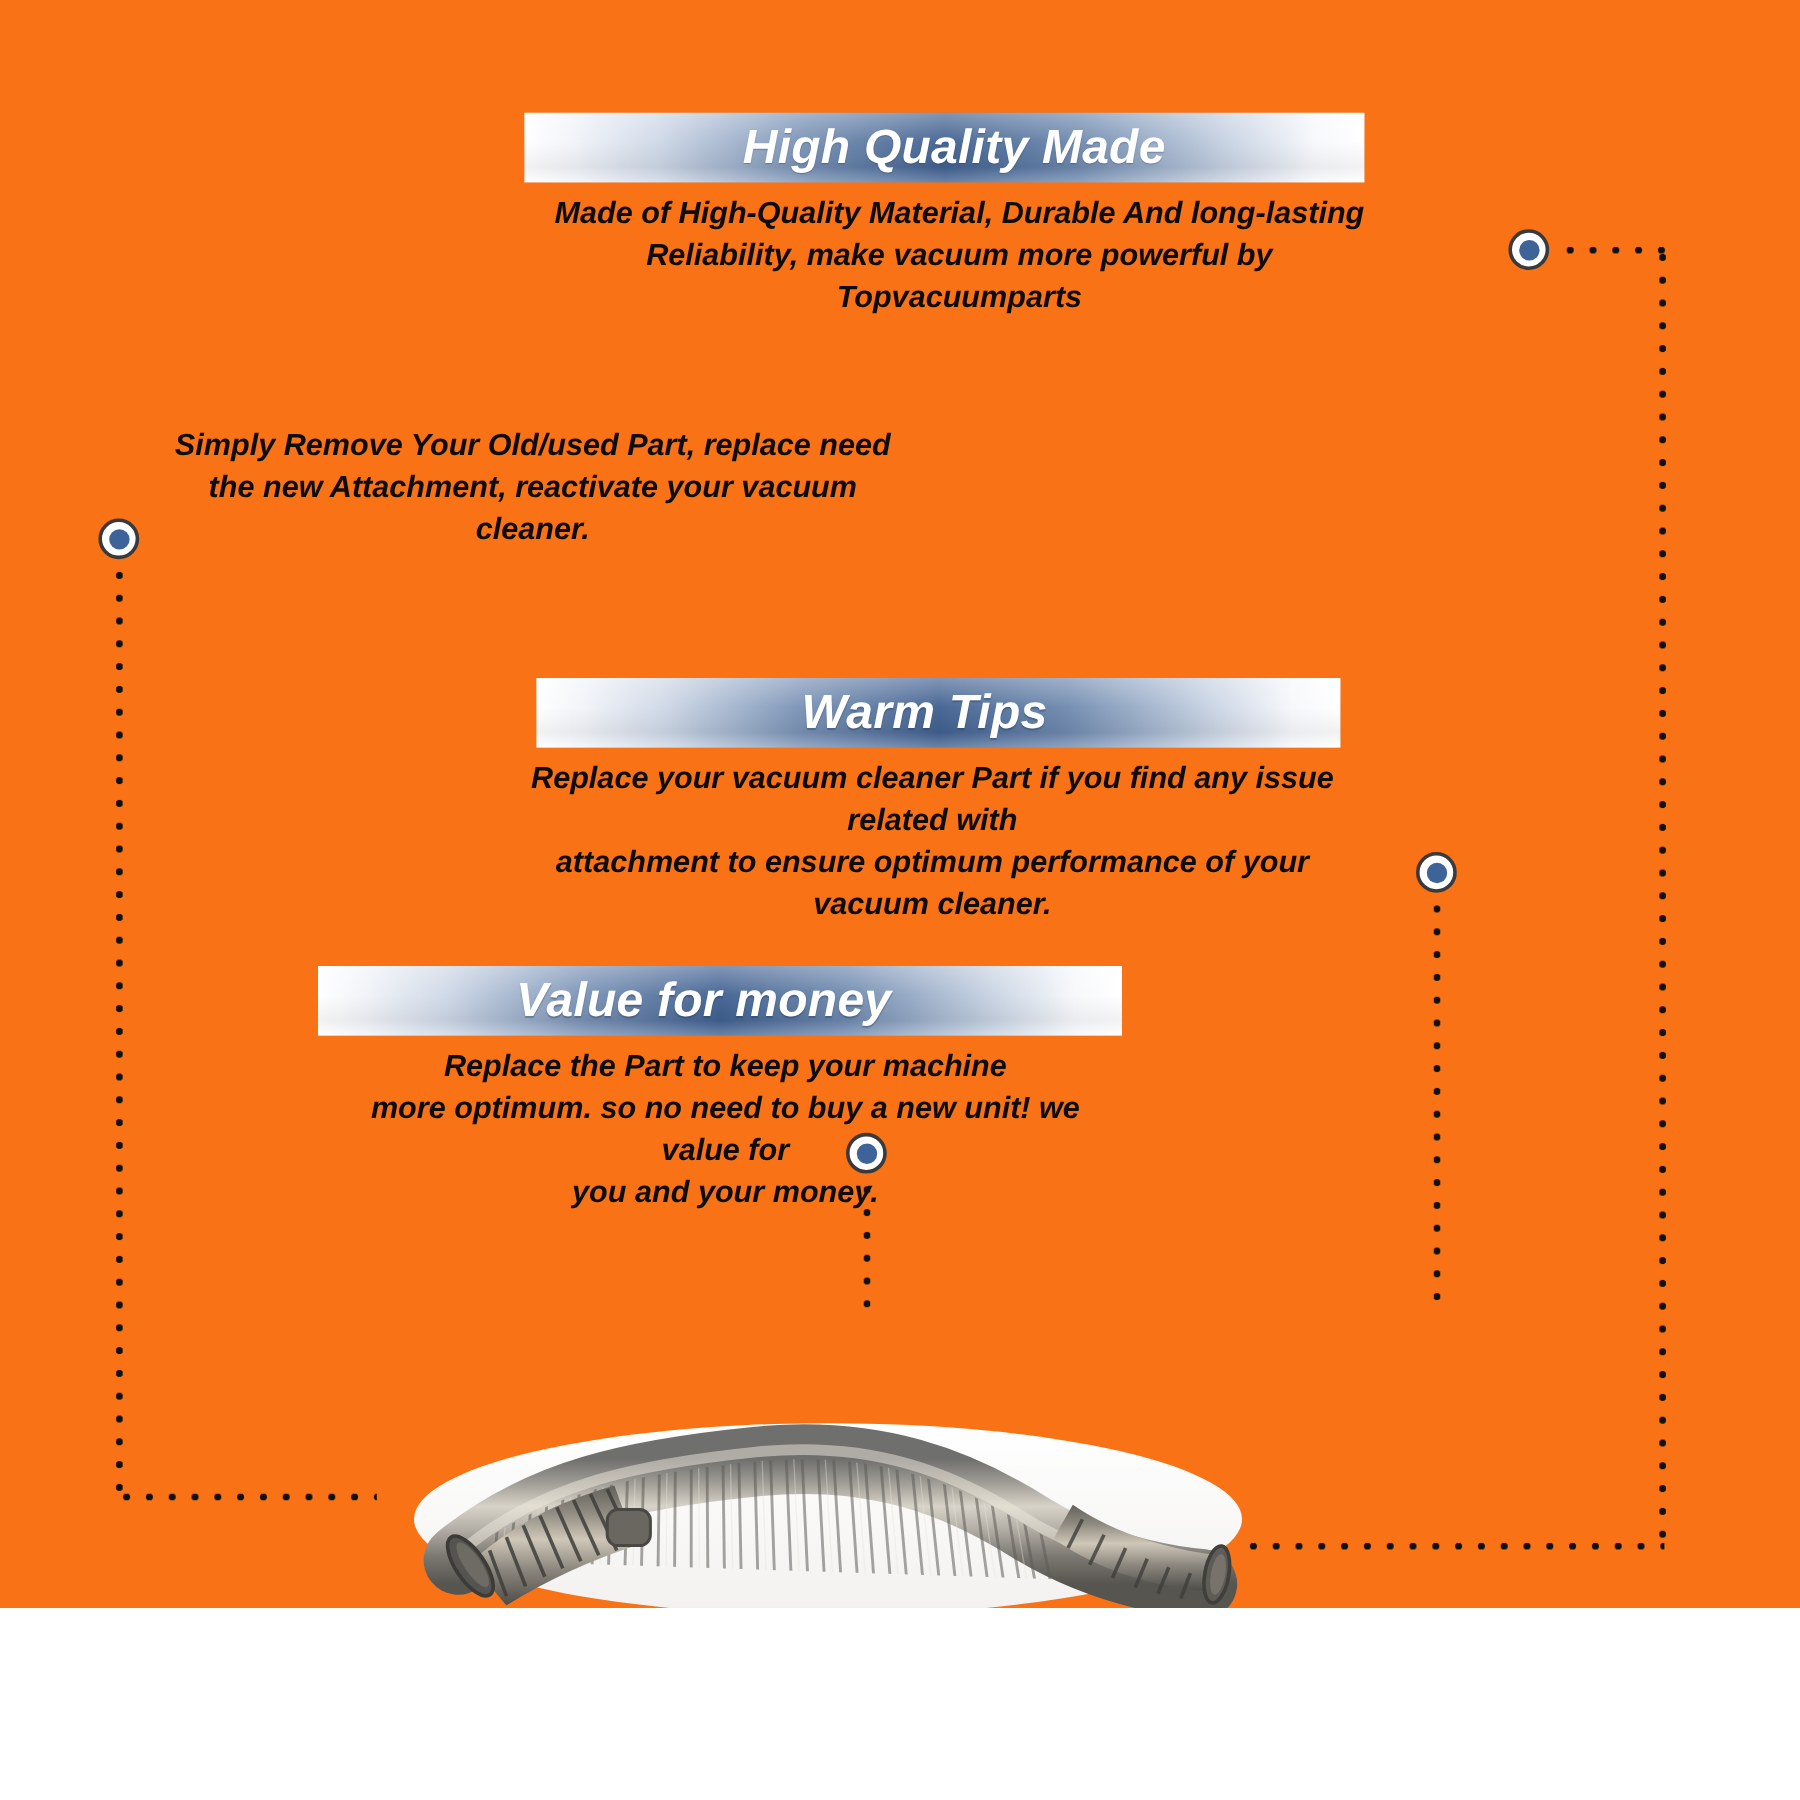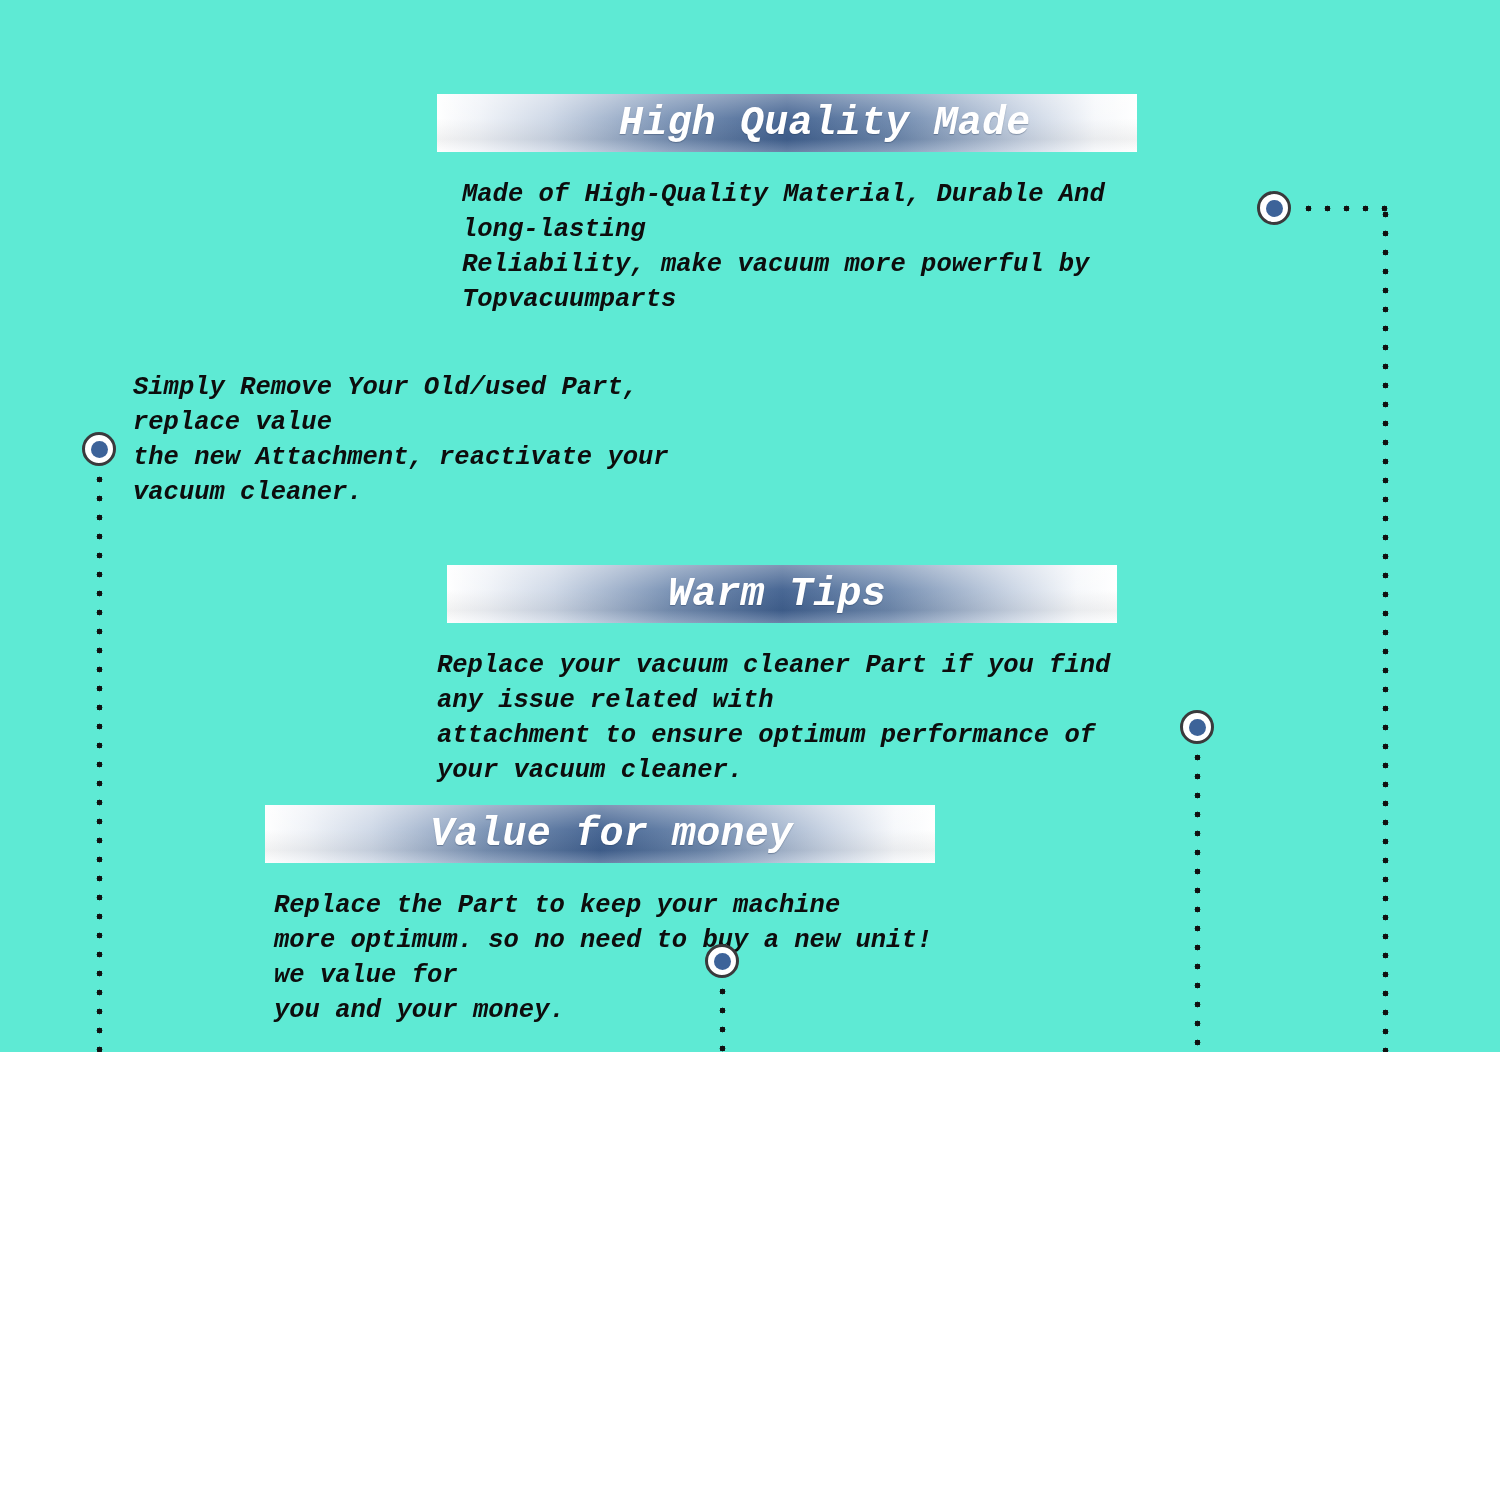--- a/index.html
+++ b/index.html
@@ -3,24 +3,24 @@
 <meta charset="utf-8">
 <style>
   html, body {
     margin: 0;
     padding: 0;
     background: #ffffff;
   }
   .canvas {
     position: relative;
     width: 1500px;
-    height: 1052px;
-    background: #5eead4;
+    height: 1340px;
+    background: #f97316;
     overflow: hidden;
-    font-family: Liberation Mono, monospace;
+    font-family: Liberation Sans, sans-serif;
   }
 
   
   .feature { position: absolute; }
 
   .banner {
     position: relative;
     height: 58px;
     background: linear-gradient(to right,
                   rgba(255,255,255,1) 0%,
@@ -52,27 +52,28 @@
     color: #ffffff;
     font-size: 40px;
     font-weight: bold;
     font-style: italic;
     letter-spacing: 0.2px;
     white-space: nowrap;
     text-shadow: 0 1px 1px rgba(30,50,80,0.35);
   }
 
   .body-text {
-    margin-top: 26px;
+    margin-top: 9px;
     color: #0d0d0d;
     font-size: 25.5px;
     font-weight: bold;
     font-style: italic;
     line-height: 1.37;
     white-space: pre-line;
+    text-align: center;
   }
 
   
   .marker {
     position: absolute;
     width: 34px;
     height: 34px;
     border-radius: 50%;
     background: #ffffff;
     border: 3.5px solid #3a3a3c;
@@ -119,21 +120,21 @@
 
   <div class="feature" style="left:437px; top:94px; width:700px;">
     <div class="banner">
       <span class="banner-title" style="margin-left:182px;">High Quality Made</span>
     </div>
     <div class="body-text" style="margin-left:25px;">Made of  High-Quality Material, Durable And long-lasting
 Reliability, make vacuum more powerful by Topvacuumparts</div>
   </div>
 
   <div class="feature" style="left:85px; top:345px; width:670px;">
-    <div class="body-text" style="margin-left:48px;">Simply Remove Your Old/used Part, replace value
+    <div class="body-text" style="margin-left:48px;">Simply Remove Your Old/used Part, replace need
 the new Attachment, reactivate your vacuum cleaner.</div>
   </div>
 
   <div class="feature" style="left:447px; top:565px; width:670px;">
     <div class="banner">
       <span class="banner-title" style="margin-left:221px;">Warm Tips</span>
     </div>
     <div class="body-text" style="margin-left:-10px;">Replace your vacuum cleaner Part if you find any issue related with
  attachment to ensure optimum performance of your vacuum cleaner.</div>
   </div>

